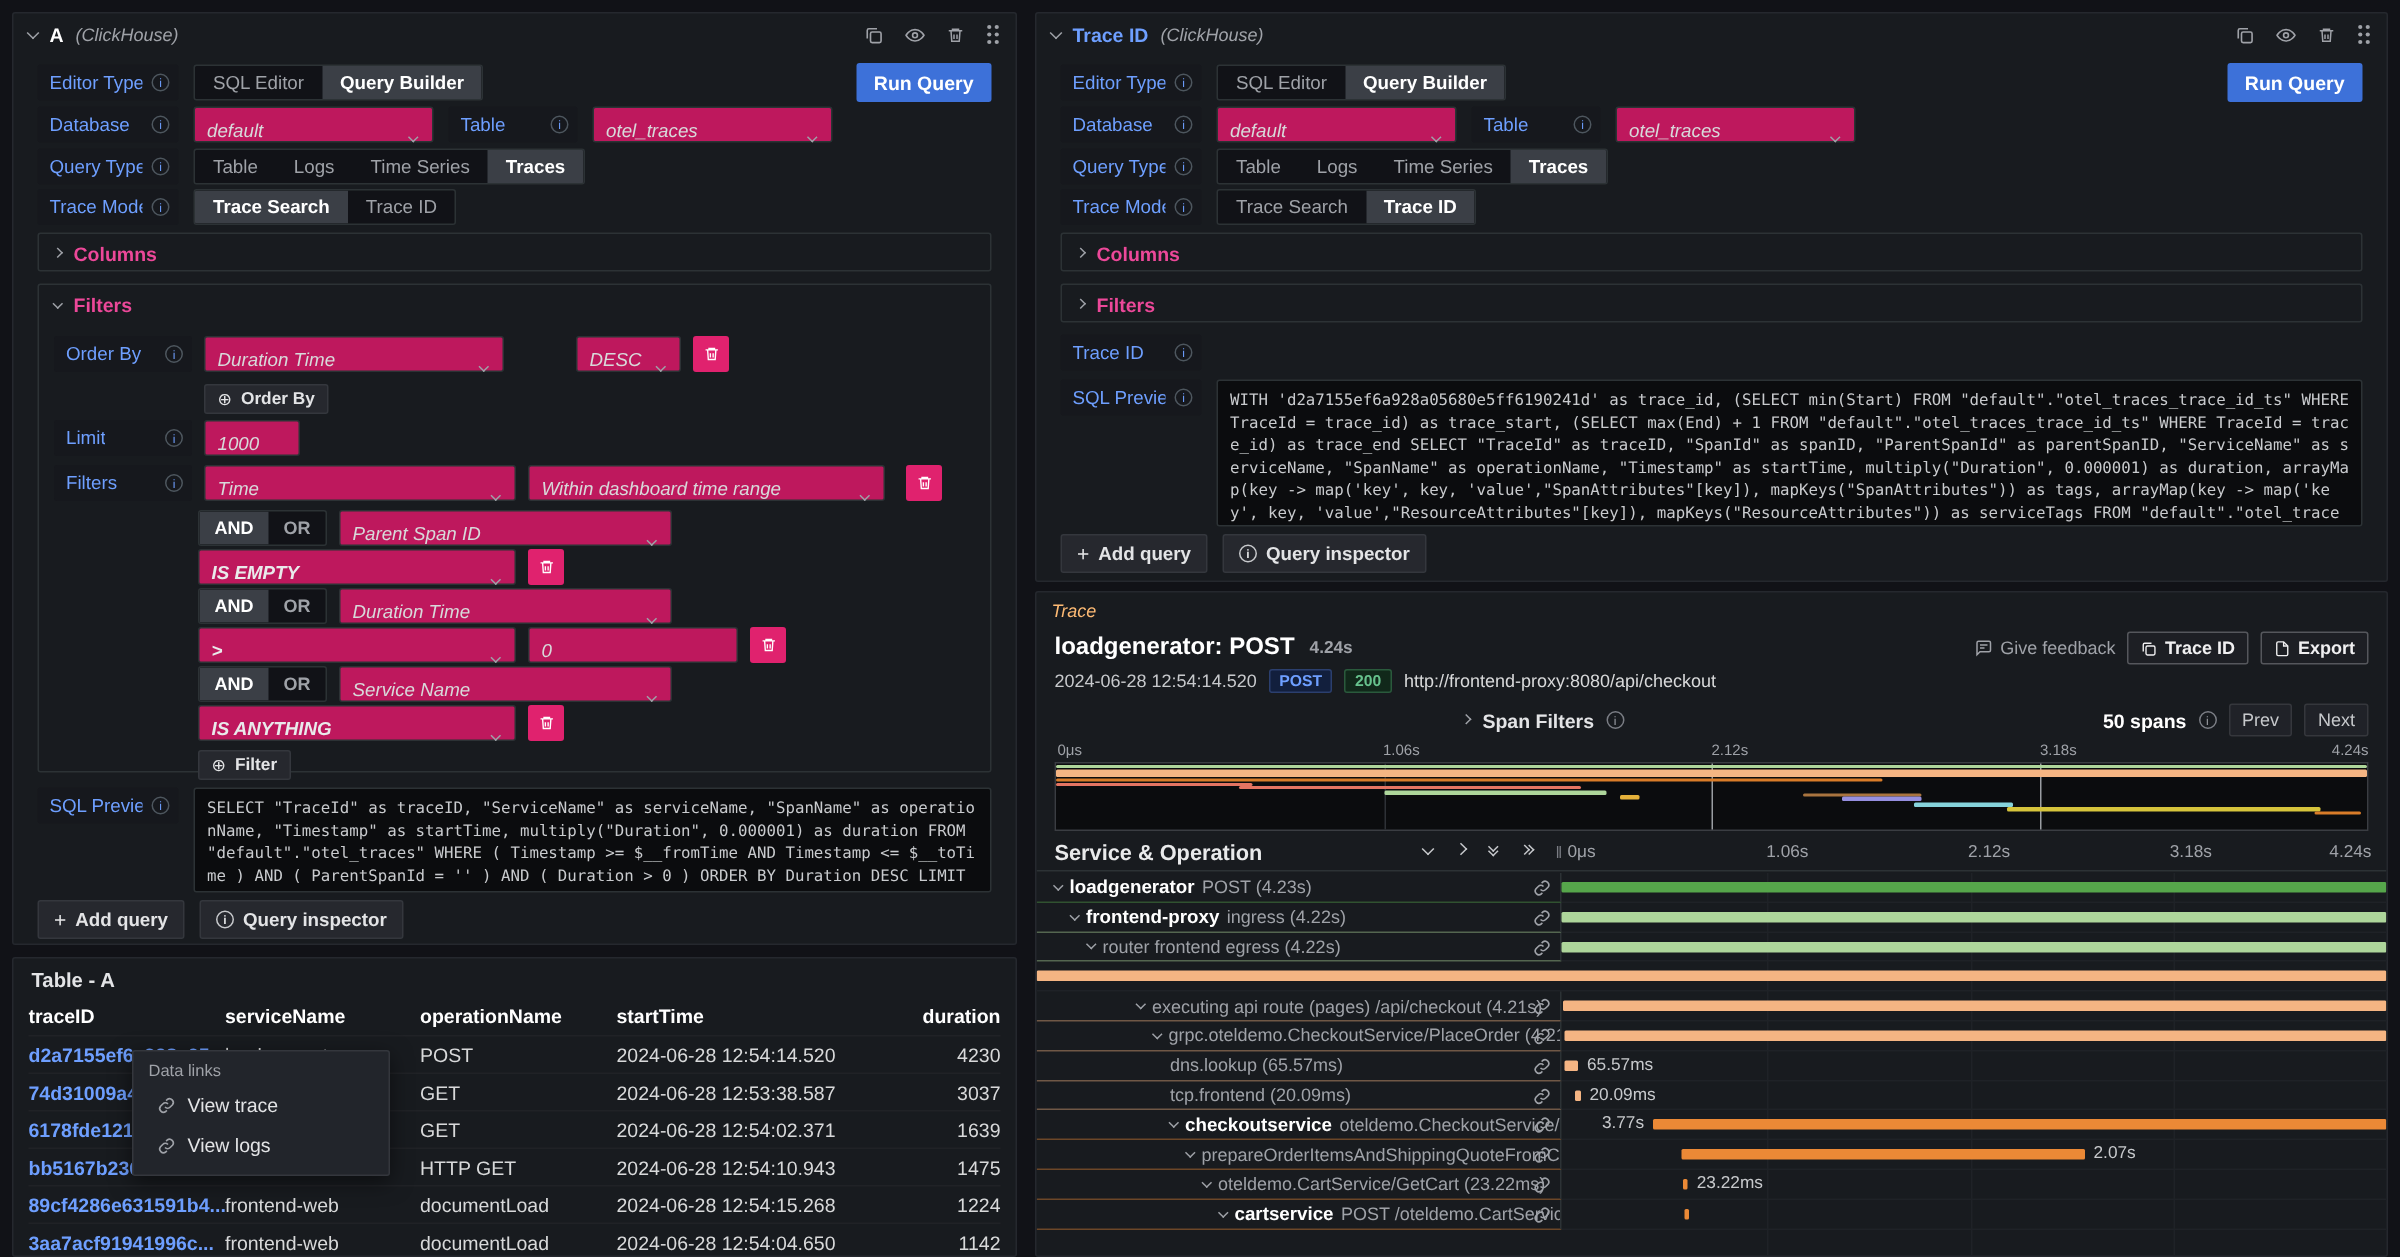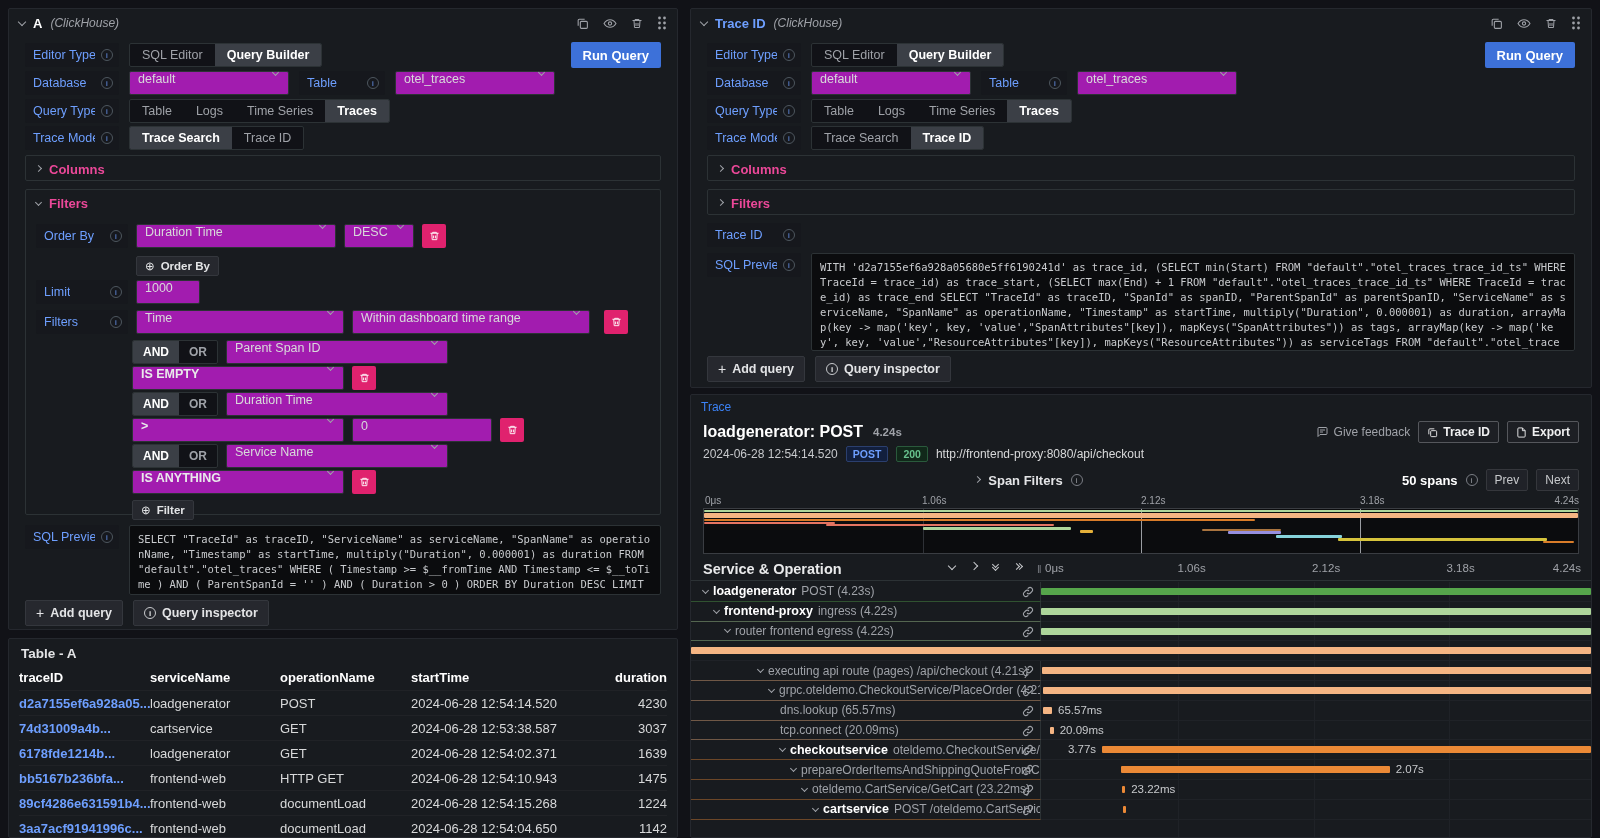--- a/index.html
+++ b/index.html
@@ -25,22 +25,22 @@
   .qrow { position:absolute; left:16px; right:16px; height:24px; display:flex; align-items:center; gap:10px; }
   .flabel { width:94px; height:24px; background:#16181d; border-radius:2px; display:flex; align-items:center;
     padding:0 6px 0 8px; gap:6px; color:#6e9fff; font-size:12.5px; flex:none; }
   .flabel .info-icon { margin-left:auto; border-color:#4d565e; color:#6e9fff; }
   .flabel span { white-space:nowrap; overflow:hidden; }
 
   .seg { display:flex; height:24px; background:#111217; border:1px solid #2c3235; border-radius:2px; overflow:hidden; }
   .seg .opt { padding:0 12px; display:flex; align-items:center; font-size:12.5px; color:#9fa2a8; cursor:pointer; white-space:nowrap; }
   .seg .opt.active { background:#3b3f46; color:#ffffff; font-weight:bold; }
 
-  .select, .tinput { height:24px; background:#a21caf; border:1px solid #2c3235; border-radius:2px;
-    display:flex; align-items:flex-start; padding:0 8px; font-size:12.5px; color:#d8d9da; gap:8px; }
+  .select, .tinput { height:24px; background:#be185d; border:1px solid #2c3235; border-radius:2px;
+    display:flex; align-items:flex-end; padding:0 8px; font-size:12.5px; color:#d8d9da; gap:8px;font-style:italic; }
   .select .sval { white-space:nowrap; overflow:hidden; flex:1; }
   .select .chv { color:#9fa2a8; flex:none; margin-right:2px; }
 
   .btn-primary { height:26px; padding:0 12px; background:#3d71d9; color:#fff; font-weight:bold; font-size:13px;
     border-radius:2px; display:flex; align-items:center; margin-left:auto; }
   .btn-danger { width:24px; height:24px; background:#e0226e; border-radius:2px; display:flex; align-items:center; justify-content:center; flex:none; }
   .btn-gray { height:26px; padding:0 10px; background:#26282e; border:1px solid #34373d; border-radius:2px;
     display:flex; align-items:center; gap:6px; font-size:12.5px; font-weight:bold; color:#e3e4e6; }
   .btn-gray.small { height:20px; font-size:11.5px; padding:0 8px; font-weight:bold; }
 
@@ -66,21 +66,21 @@
   .trow .c1 { color:#6e9fff; font-weight:bold; }
 
   
   #ctx-menu { position:absolute; left:88px; top:700px; width:172px; background:#22252b; border:1px solid #34373d;
     border-radius:2px; box-shadow:0 4px 14px rgba(0,0,0,.5); z-index:30; padding-bottom:6px; }
   #ctx-menu .ctx-head { padding:7px 10px 3px; font-size:11px; color:#9fa2a8; }
   #ctx-menu .ctx-item { display:flex; align-items:center; gap:8px; padding:6px 10px 6px 16px; font-size:13px; color:#e3e4e6; }
   #ctx-menu .ctx-item svg { flex:none; }
 
   
-  .tp-title { position:absolute; left:10px; top:5px; font-size:12px; color:#3b82f6; }
+  .tp-title { position:absolute; left:10px; top:5px; font-size:12px; color:#fdba74;font-style:italic; }
   .tp-head { position:absolute; left:12px; right:12px; top:26px; height:22px; display:flex; align-items:center; gap:8px; }
   .tp-head .big { font-size:16px; font-weight:bold; color:#fff; }
   .tp-head .dur { font-size:11.5px; color:#9fa2a8; font-weight:bold; margin-left:2px; }
   .tp-head .right { margin-left:auto; display:flex; align-items:center; gap:8px; }
   .ghost-link { display:flex; align-items:center; gap:5px; font-size:12px; color:#9fa2a8; }
   .btn-dark { height:22px; padding:0 8px; background:#1d1f24; border:1px solid #55575c; border-radius:2px;
     display:flex; align-items:center; gap:5px; font-size:12px; font-weight:bold; color:#f0f0f1; }
   .tp-sub { position:absolute; left:12px; right:12px; top:50px; height:18px; display:flex; align-items:center; gap:8px; font-size:12px; }
   .ts-text { color:#c7c9cc; }
   .badge { height:16px; padding:0 6px; border-radius:2px; font-size:10.5px; font-weight:bold; display:flex; align-items:center; }
@@ -232,21 +232,21 @@
       <div style="position:relative;">
         <div class="frow" style="left:10px; top:8px; right:10px;">
           <div class="flabel" style="width:92px;">
               <span>Order By</span>
               <span class="info-icon">i</span>
             </div>
           <div class="select" style="width:200px;">
               <span class="sval">Duration Time</span>
               <span class="chv sm"></span>
             </div>
-          <div class="select" style="width:70px;">
+          <div class="select" style="width:70px;margin-left:40px;">
               <span class="sval">DESC</span>
               <span class="chv sm"></span>
             </div>
           <div class="btn-danger">
               <svg width="11" height="12" viewBox="0 0 24 24" fill="none" stroke="#fff" stroke-width="2">
                 <path d="M3 6h18M8 6V4h8v2M6 6l1 14h10l1-14M10 11v6M14 11v6"></path>
               </svg>
             </div>
         </div>
         <div class="frow" style="left:110px; top:38px;">
@@ -430,20 +430,37 @@
         <div class="trow" style="top: 176px;">
           <div class="tcell c1">3aa7acf91941996c...</div>
           <div class="tcell c2">frontend-web</div>
           <div class="tcell c3">documentLoad</div>
           <div class="tcell c4">2024-06-28 12:54:04.650</div>
           <div class="tcell c5">1142</div>
         </div>
       </div>
   </div>
 
+  <div id="ctx-menu">
+    <div class="ctx-head">Data links</div>
+    <div class="ctx-item">
+      <svg width="12" height="12" viewBox="0 0 24 24" fill="none" stroke="#9fa2a8" stroke-width="2.2">
+          <path d="M10 14a5 5 0 0 0 7 0l3-3a5 5 0 0 0-7-7l-1.5 1.5"></path>
+          <path d="M14 10a5 5 0 0 0-7 0l-3 3a5 5 0 0 0 7 7l1.5-1.5"></path>
+        </svg>
+      <span>View trace</span>
+    </div>
+    <div class="ctx-item">
+      <svg width="12" height="12" viewBox="0 0 24 24" fill="none" stroke="#9fa2a8" stroke-width="2.2">
+          <path d="M10 14a5 5 0 0 0 7 0l3-3a5 5 0 0 0-7-7l-1.5 1.5"></path>
+          <path d="M14 10a5 5 0 0 0-7 0l-3 3a5 5 0 0 0 7 7l1.5-1.5"></path>
+        </svg>
+      <span>View logs</span>
+    </div>
+  </div>
 
   <div class="panel" id="rq" style="left:690px; top:8px; width:902px; height:380px;">
     <div class="panel-header">
       <span class="chv" style="color:#9fa2a8;"></span>
       <span class="ptitle" style="color:#6e9fff;">Trace ID</span>
       <span class="psub">(ClickHouse)</span>
       <span class="hdr-icons">
         <span>
             <svg width="13" height="13" viewBox="0 0 24 24" fill="none" stroke="#9fa2a8" stroke-width="2">
               <rect x="8" y="8" width="13" height="13" rx="2"></rect>
@@ -752,21 +769,21 @@
                 <path d="M14 10a5 5 0 0 0-7 0l-3 3a5 5 0 0 0 7 7l1.5-1.5"></path>
               </svg></span>
           </div>
           <div class="sbar-area" style="border-bottom: 1px solid rgb(31, 34, 39);">
             <div class="sbar" style="left: 0.4%; width: max(1.6%, 3px); background: rgb(245, 181, 131);"></div>
             <span class="sbar-label" style="left: calc(2% + 6px);">65.57ms</span>
           </div>
         </div>
         <div class="srow">
           <div class="sname" style="padding-left: 89px; border-bottom: 1px solid rgba(245, 181, 131, 0.4);">
-            <span>tcp.connect (20.09ms)</span>
+            <span>tcp.frontend (20.09ms)</span>
             <span class="linkico"><svg width="12" height="12" viewBox="0 0 24 24" fill="none" stroke="#9fa2a8" stroke-width="2.2">
                 <path d="M10 14a5 5 0 0 0 7 0l3-3a5 5 0 0 0-7-7l-1.5 1.5"></path>
                 <path d="M14 10a5 5 0 0 0-7 0l-3 3a5 5 0 0 0 7 7l1.5-1.5"></path>
               </svg></span>
           </div>
           <div class="sbar-area" style="border-bottom: 1px solid rgb(31, 34, 39);">
             <div class="sbar" style="left: 1.7%; width: max(0.6%, 3px); background: rgb(245, 181, 131);"></div>
             <span class="sbar-label" style="left: calc(2.3% + 6px);">20.09ms</span>
           </div>
         </div>

